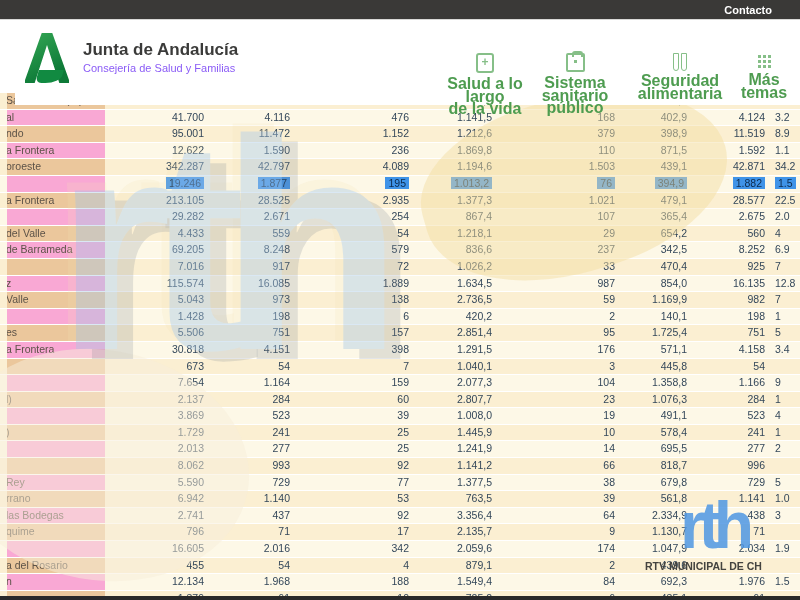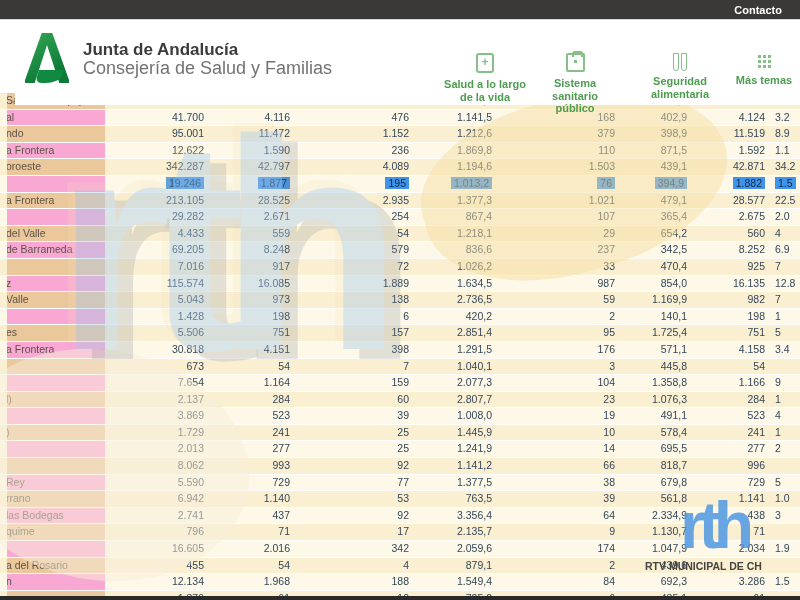--- a/index.html
+++ b/index.html
@@ -2,37 +2,37 @@
 <html><head>
 <meta charset="utf-8">
 <style>
   html,body{margin:0;padding:0;}
   body{width:800px;height:600px;overflow:hidden;position:relative;background:#fff;
        font-family:"Liberation Sans","DejaVu Sans",sans-serif;}
 
   
   .topbar{position:absolute;left:0;top:0;width:800px;height:19px;background:#3a3937;
           border-bottom:1px solid #d8d8d6;z-index:30;display:flex;align-items:center;justify-content:flex-end;}
-  .contact{color:#fff;font-size:11px;font-weight:bold;padding-right:18px;cursor:pointer;}
+  .contact{color:#fff;font-size:11px;font-weight:bold;padding-right:28px;cursor:pointer;}
 
   
   .header{position:absolute;left:15px;top:20px;width:800px;height:85px;background:#fff;z-index:25;}
   .brand{position:absolute;left:10px;top:13px;display:flex;align-items:center;}
   .logo-mark{position:relative;width:44px;height:50px;}
   .logo-a{width:44px;height:50px;background:linear-gradient(150deg,#35a855 0%,#0e7a38 75%);
           clip-path:polygon(38% 0,62% 0,100% 94%,100% 100%,78% 100%,50% 24%,22% 100%,0 100%,0 94%);}
   .logo-swoosh{position:absolute;left:28%;bottom:0;width:56%;height:13px;background:#118a41;
                border-radius:0 0 60% 6px;transform:skewX(-16deg);}
   .brand-text{margin-left:14px;}
   .brand-title{font-size:17px;font-weight:bold;color:#3b3b3a;line-height:20px;}
-  .brand-sub{font-size:18px;color:#737373;line-height:16px;}
+  .brand-sub{font-size:11px;color:#8b5cf6;line-height:16px;}
 
   
   .nav-item{position:absolute;top:33px;text-align:center;color:#4e9c50;font-weight:bold;
-            font-size:11px;line-height:12.5px;cursor:pointer;z-index:26;}
+            font-size:16px;line-height:12.5px;cursor:pointer;z-index:26;}
   .nav-item .ico{display:block;margin:0 auto 5px auto;position:relative;}
   .icon-book{width:14px;height:16px;border:2px solid #86bf88;border-radius:3px;}
   .icon-book::after{content:"+";position:absolute;left:0;right:0;top:0;bottom:0;color:#86bf88;
                     font-size:12px;line-height:15px;font-weight:bold;text-align:center;}
   .icon-hospital{width:15px;height:15px;border:2px solid #86bf88;border-radius:2px;margin-top:2px;}
   .icon-hospital::before{content:"";position:absolute;left:4px;top:-4px;width:7px;height:4px;
                     border:2px solid #86bf88;border-bottom:none;border-radius:3px 3px 0 0;}
   .icon-hospital::after{content:"";position:absolute;left:6px;top:5px;width:3px;height:3px;background:#86bf88;}
   .icon-tubes{width:16px;height:17px;}
   .icon-tubes::before,.icon-tubes::after{content:"";position:absolute;top:0;width:4px;height:16px;
@@ -443,21 +443,21 @@
       <div class="cell num c8"></div>
     </div>
     <div class="trow even">
       <div class="cell name">n</div>
       <div class="cell num c1">12.134</div>
       <div class="cell num c2">1.968</div>
       <div class="cell num c3">188</div>
       <div class="cell num c4">1.549,4</div>
       <div class="cell num c5">84</div>
       <div class="cell num c6">692,3</div>
-      <div class="cell num c7">3.286</div>
+      <div class="cell num c7">1.976</div>
       <div class="cell num c8">1.5</div>
     </div>
     <div class="trow odd">
       <div class="cell name"></div>
       <div class="cell num c1">1.379</div>
       <div class="cell num c2">61</div>
       <div class="cell num c3">10</div>
       <div class="cell num c4">725,2</div>
       <div class="cell num c5">6</div>
       <div class="cell num c6">435,1</div>

